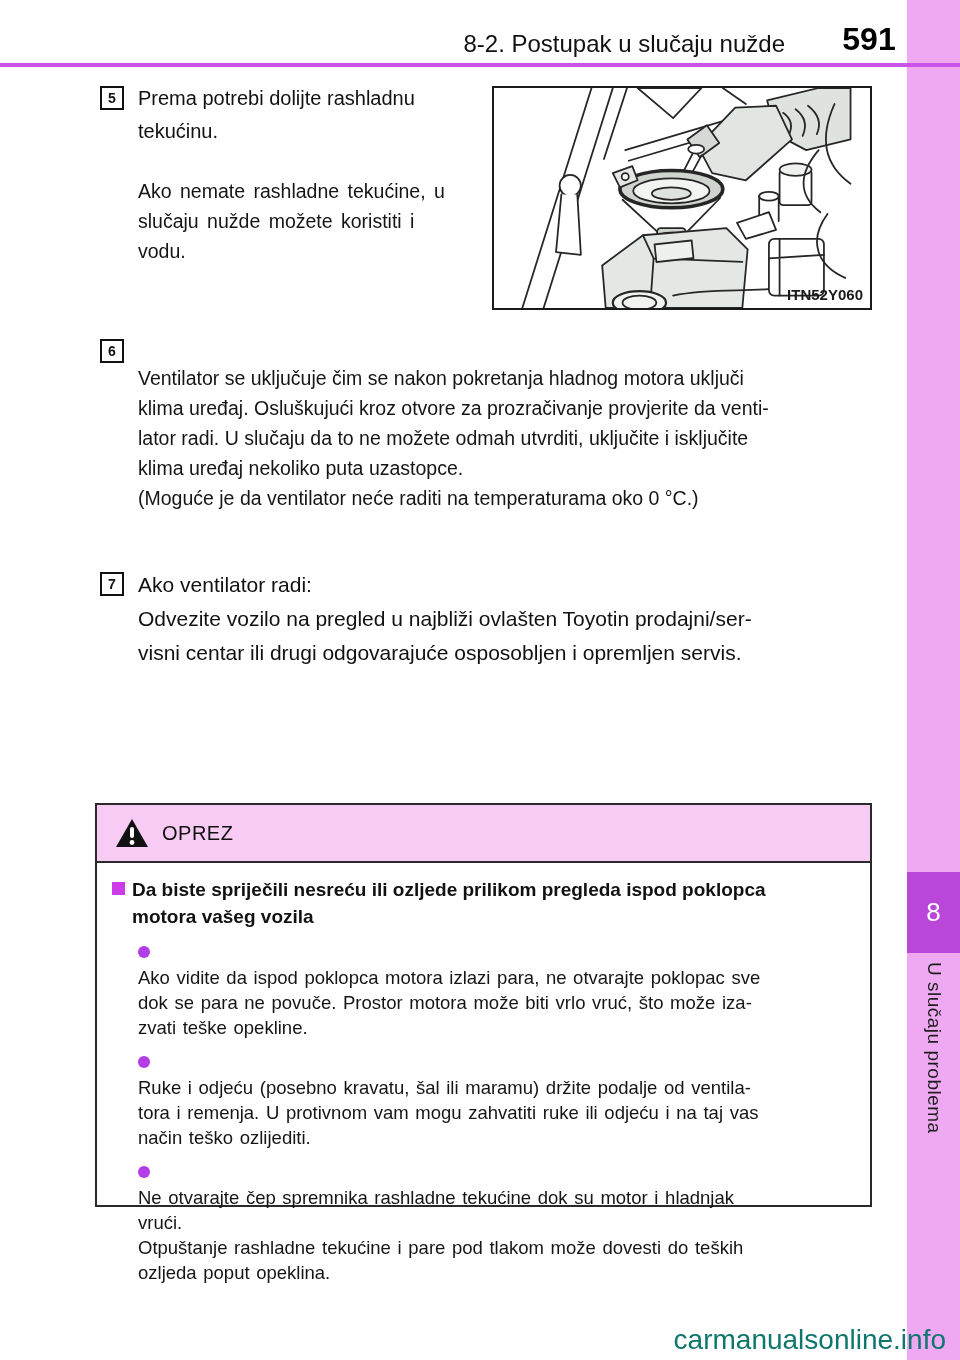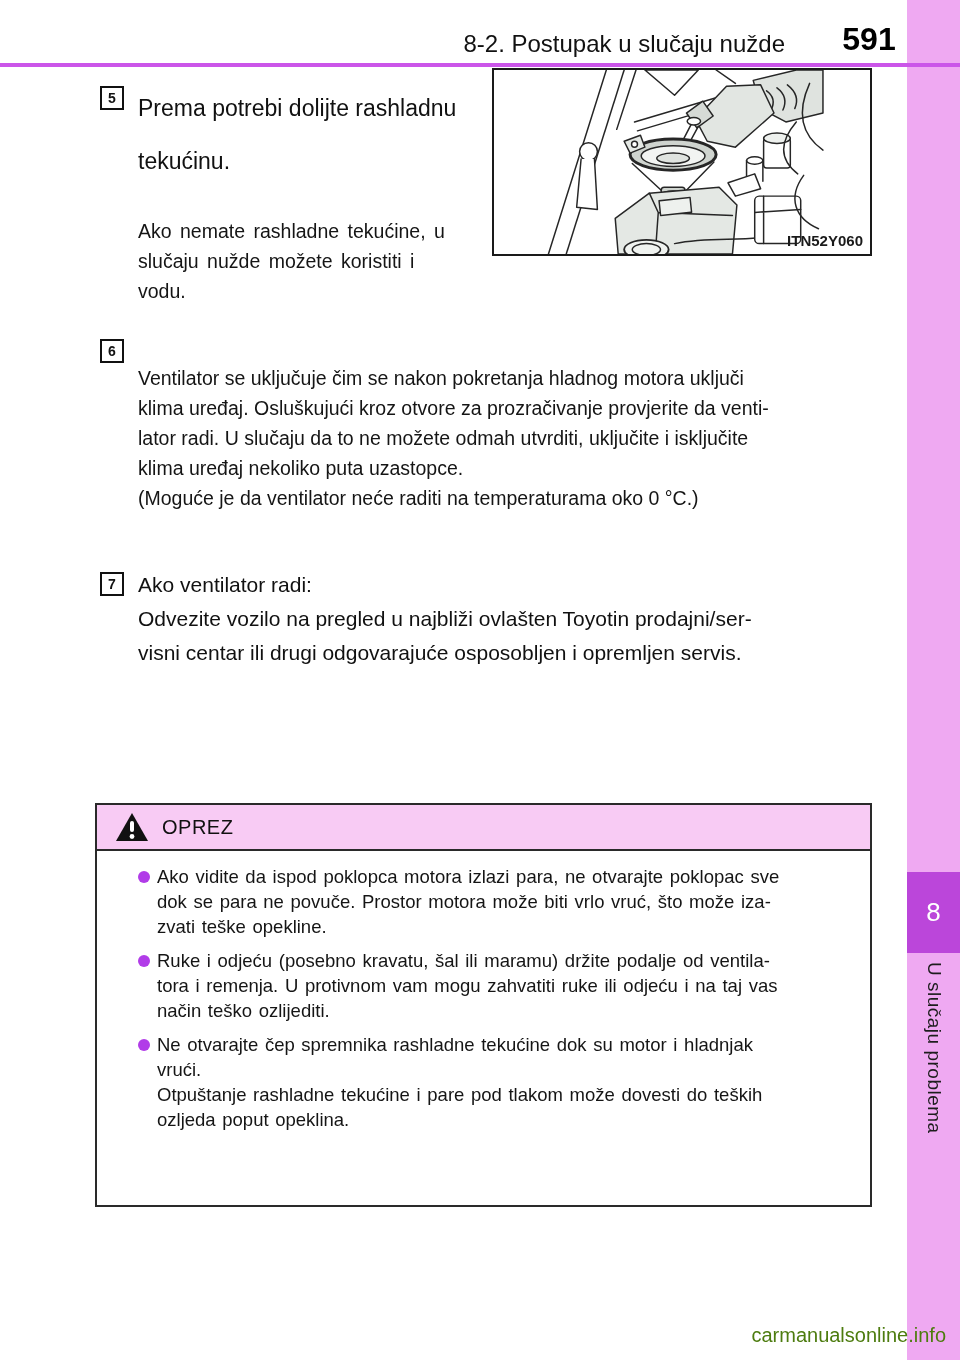--- a/index.html
+++ b/index.html
@@ -19,50 +19,50 @@
   .header-rule { position:absolute; top:63px; left:0; width:960px; height:4px; background:#cb55e9; z-index:3; }
   .header-section { position:absolute; top:30px; left:0; width:785px; text-align:right; font-size:24px; color:#111; }
   .header-page { position:absolute; top:21px; left:838px; width:62px; text-align:center; font-size:32px; font-weight:bold; color:#000; }
 
   
   .step { position:absolute; display:flex; gap:14px; }
   .step-num { flex:0 0 auto; width:24px; height:24px; border:2px solid #111; margin-top:4px;
               display:flex; align-items:center; justify-content:center; font-size:14px; font-weight:bold; color:#111; }
   .step-text { flex:1; }
   .ml { white-space:pre-line; }
-  .step-title { font-size:23px; line-height:53px; color:#111; }
+  .step-title { font-size:20px; line-height:33px; color:#111; }
   .step-body  { font-size:19.5px; line-height:30px; margin-top:28px; color:#151515; }
   .sp-wide { word-spacing:3px; }
   .step7-para { font-size:21px; line-height:34px; color:#111; }
   .step7-para + .step7-para { margin-top:13px; }
   #step5 { left:100px; top:82px; width:400px; }
   #step5 .step-text { width:348px; }
   #step6 { left:100px; top:335px; width:772px; }
   #step7 { left:100px; top:568px; width:772px; }
 
   
-  .figure { position:absolute; left:492px; top:68px; width:380px; height:188px; border:2px solid #1a1a1a; background:#fff; }
+  .figure { position:absolute; left:492px; top:86px; width:380px; height:224px; border:2px solid #1a1a1a; background:#fff; }
   .figure svg { display:block; width:100%; height:100%; }
   .figure-label { position:absolute; right:7px; bottom:5px; font-size:15px; font-weight:bold; color:#1a1a1a; background:transparent; }
 
   
   .caution { position:absolute; left:95px; top:803px; width:777px; height:404px; border:2px solid #2a2a2a; background:#fff; }
-  .caution-header { height:46px; background:#f8cbf4; border-bottom:2px solid #2a2a2a;
+  .caution-header { height:58px; background:#f8cbf4; border-bottom:2px solid #2a2a2a;
                     display:flex; align-items:center; padding-left:18px; gap:13px; }
   .caution-title { font-size:20px; color:#111; letter-spacing:0.5px; }
   .caution-content { padding:13px 16px 0 15px; }
   .caution-heading { display:flex; gap:7px; margin-bottom:9px; }
   .sq-bullet { flex:0 0 auto; width:13px; height:13px; background:#cb3ce8; margin-top:6px; }
   .caution-heading-text { font-size:19px; font-weight:bold; line-height:27px; color:#111; }
   .caution-items { margin-left:26px; }
-  .caution-item { display:flex; gap:7px; margin-bottom:9px; }
+  .caution-item { display:flex; gap:7px; margin-bottom:9px;flex-direction:column; }
   .dot-bullet { flex:0 0 auto; width:12px; height:12px; border-radius:50%; background:#b13ce8; margin-top:7px; }
   .caution-item-text { font-size:18.5px; line-height:25px; color:#151515; word-spacing:1.5px; }
 
-  .watermark { position:absolute; top:1324px; right:14px; z-index:4; font-size:20px; color:#4d7c0f; }
+  .watermark { position:absolute; top:1324px; right:14px; z-index:4; font-size:28px; color:#0f766e; }
 </style>
 </head>
 <body>
 
 <div class="page">
 
   <div class="side-band"></div>
   <div class="chapter-tab">
     <span>8</span>
   </div>
@@ -167,20 +167,25 @@
   <div class="caution">
     <div class="caution-header">
       <svg width="34" height="30" viewBox="0 0 34 30">
         <polygon points="17,1 33,29 1,29" fill="#111"></polygon>
         <rect x="15" y="9" width="4" height="11" rx="2" fill="#fff"></rect>
         <circle cx="17" cy="24.5" r="2.4" fill="#fff"></circle>
       </svg>
       <span class="caution-title">OPREZ</span>
     </div>
     <div class="caution-content">
+      <div class="caution-heading">
+        <span class="sq-bullet"></span>
+        <span class="caution-heading-text ml">Da biste spriječili nesreću ili ozljede prilikom pregleda ispod poklopca
+motora vašeg vozila</span>
+      </div>
       <div class="caution-items">
         <div class="caution-item">
           <span class="dot-bullet"></span>
           <span class="caution-item-text ml">Ako vidite da ispod poklopca motora izlazi para, ne otvarajte poklopac sve
 dok se para ne povuče. Prostor motora može biti vrlo vruć, što može iza-
 zvati teške opekline.</span>
         </div>
         <div class="caution-item">
           <span class="dot-bullet"></span>
           <span class="caution-item-text ml">Ruke i odjeću (posebno kravatu, šal ili maramu) držite podalje od ventila-

